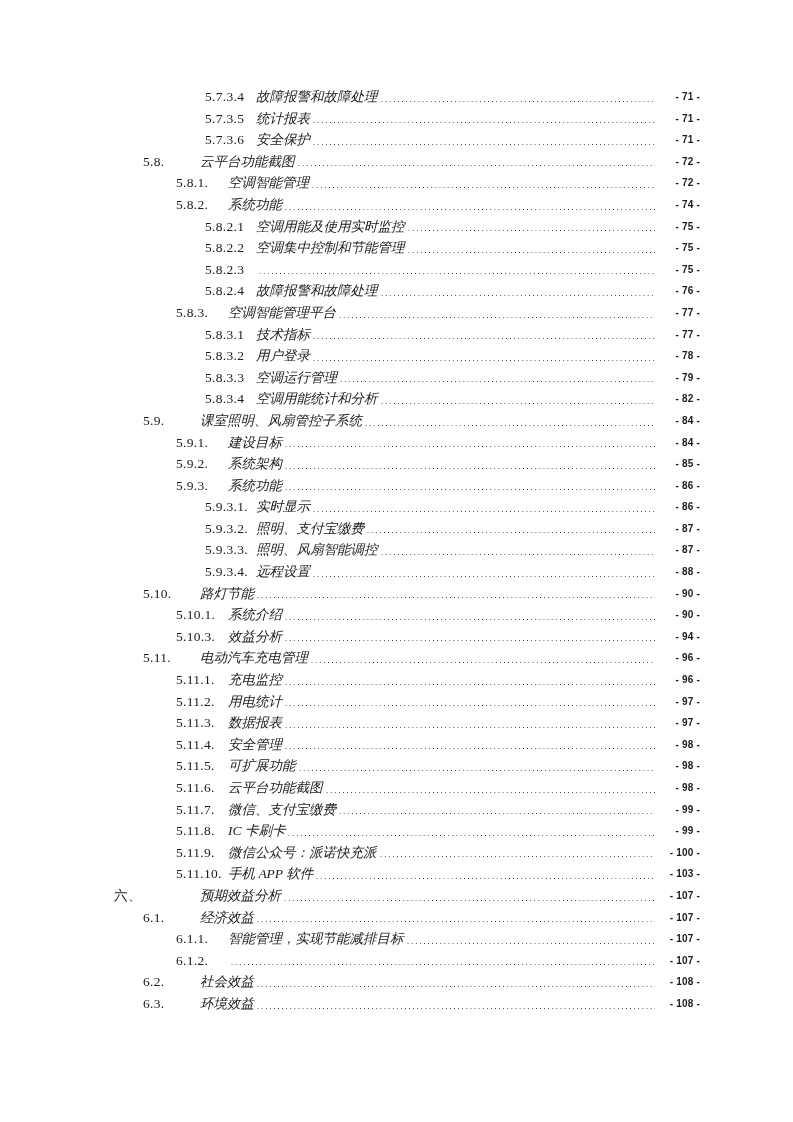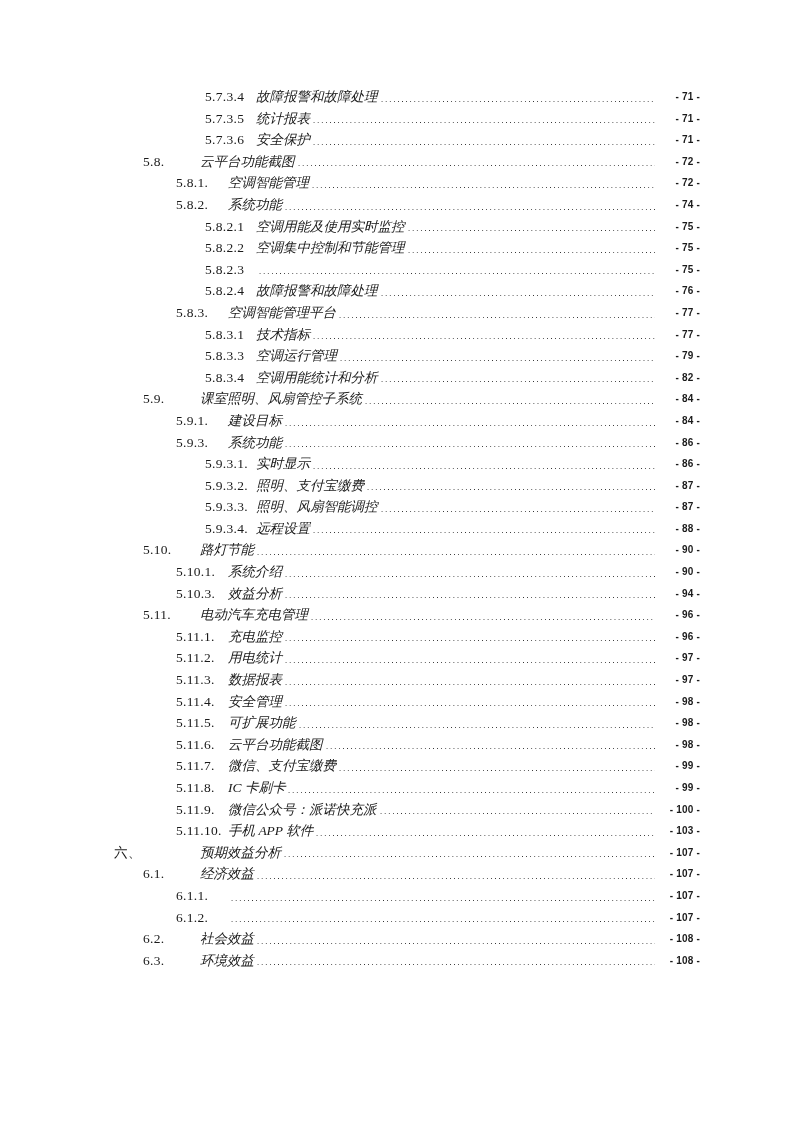--- a/index.html
+++ b/index.html
@@ -151,20 +151,26 @@
         <span class="leader"></span>
         <span class="pg">- 77 -</span>
       </div>
       <div class="toc-row lv4">
         <span class="num">5.8.3.1</span>
         <span class="title">技术指标</span>
         <span class="leader"></span>
         <span class="pg">- 77 -</span>
       </div>
       <div class="toc-row lv4">
+        <span class="num">5.8.3.2</span>
+        <span class="title">用户登录</span>
+        <span class="leader"></span>
+        <span class="pg">- 78 -</span>
+      </div>
+      <div class="toc-row lv4">
         <span class="num">5.8.3.3</span>
         <span class="title">空调运行管理</span>
         <span class="leader"></span>
         <span class="pg">- 79 -</span>
       </div>
       <div class="toc-row lv4">
         <span class="num">5.8.3.4</span>
         <span class="title">空调用能统计和分析</span>
         <span class="leader"></span>
         <span class="pg">- 82 -</span>
@@ -173,20 +179,26 @@
         <span class="num">5.9.</span>
         <span class="title">课室照明、风扇管控子系统</span>
         <span class="leader"></span>
         <span class="pg">- 84 -</span>
       </div>
       <div class="toc-row lv3">
         <span class="num">5.9.1.</span>
         <span class="title">建设目标</span>
         <span class="leader"></span>
         <span class="pg">- 84 -</span>
+      </div>
+      <div class="toc-row lv3">
+        <span class="num">5.9.2.</span>
+        <span class="title">系统架构</span>
+        <span class="leader"></span>
+        <span class="pg">- 85 -</span>
       </div>
       <div class="toc-row lv3">
         <span class="num">5.9.3.</span>
         <span class="title">系统功能</span>
         <span class="leader"></span>
         <span class="pg">- 86 -</span>
       </div>
       <div class="toc-row lv4">
         <span class="num">5.9.3.1.</span>
         <span class="title">实时显示</span>
@@ -302,20 +314,21 @@
         <span class="pg">- 107 -</span>
       </div>
       <div class="toc-row lv2">
         <span class="num">6.1.</span>
         <span class="title">经济效益</span>
         <span class="leader"></span>
         <span class="pg">- 107 -</span>
       </div>
       <div class="toc-row lv3">
         <span class="num">6.1.1.</span>
+        <span class="title">智能管理，实现节能减排目标</span>
         <span class="leader"></span>
         <span class="pg">- 107 -</span>
       </div>
       <div class="toc-row lv3">
         <span class="num">6.1.2.</span>
         <span class="leader"></span>
         <span class="pg">- 107 -</span>
       </div>
       <div class="toc-row lv2">
         <span class="num">6.2.</span>

